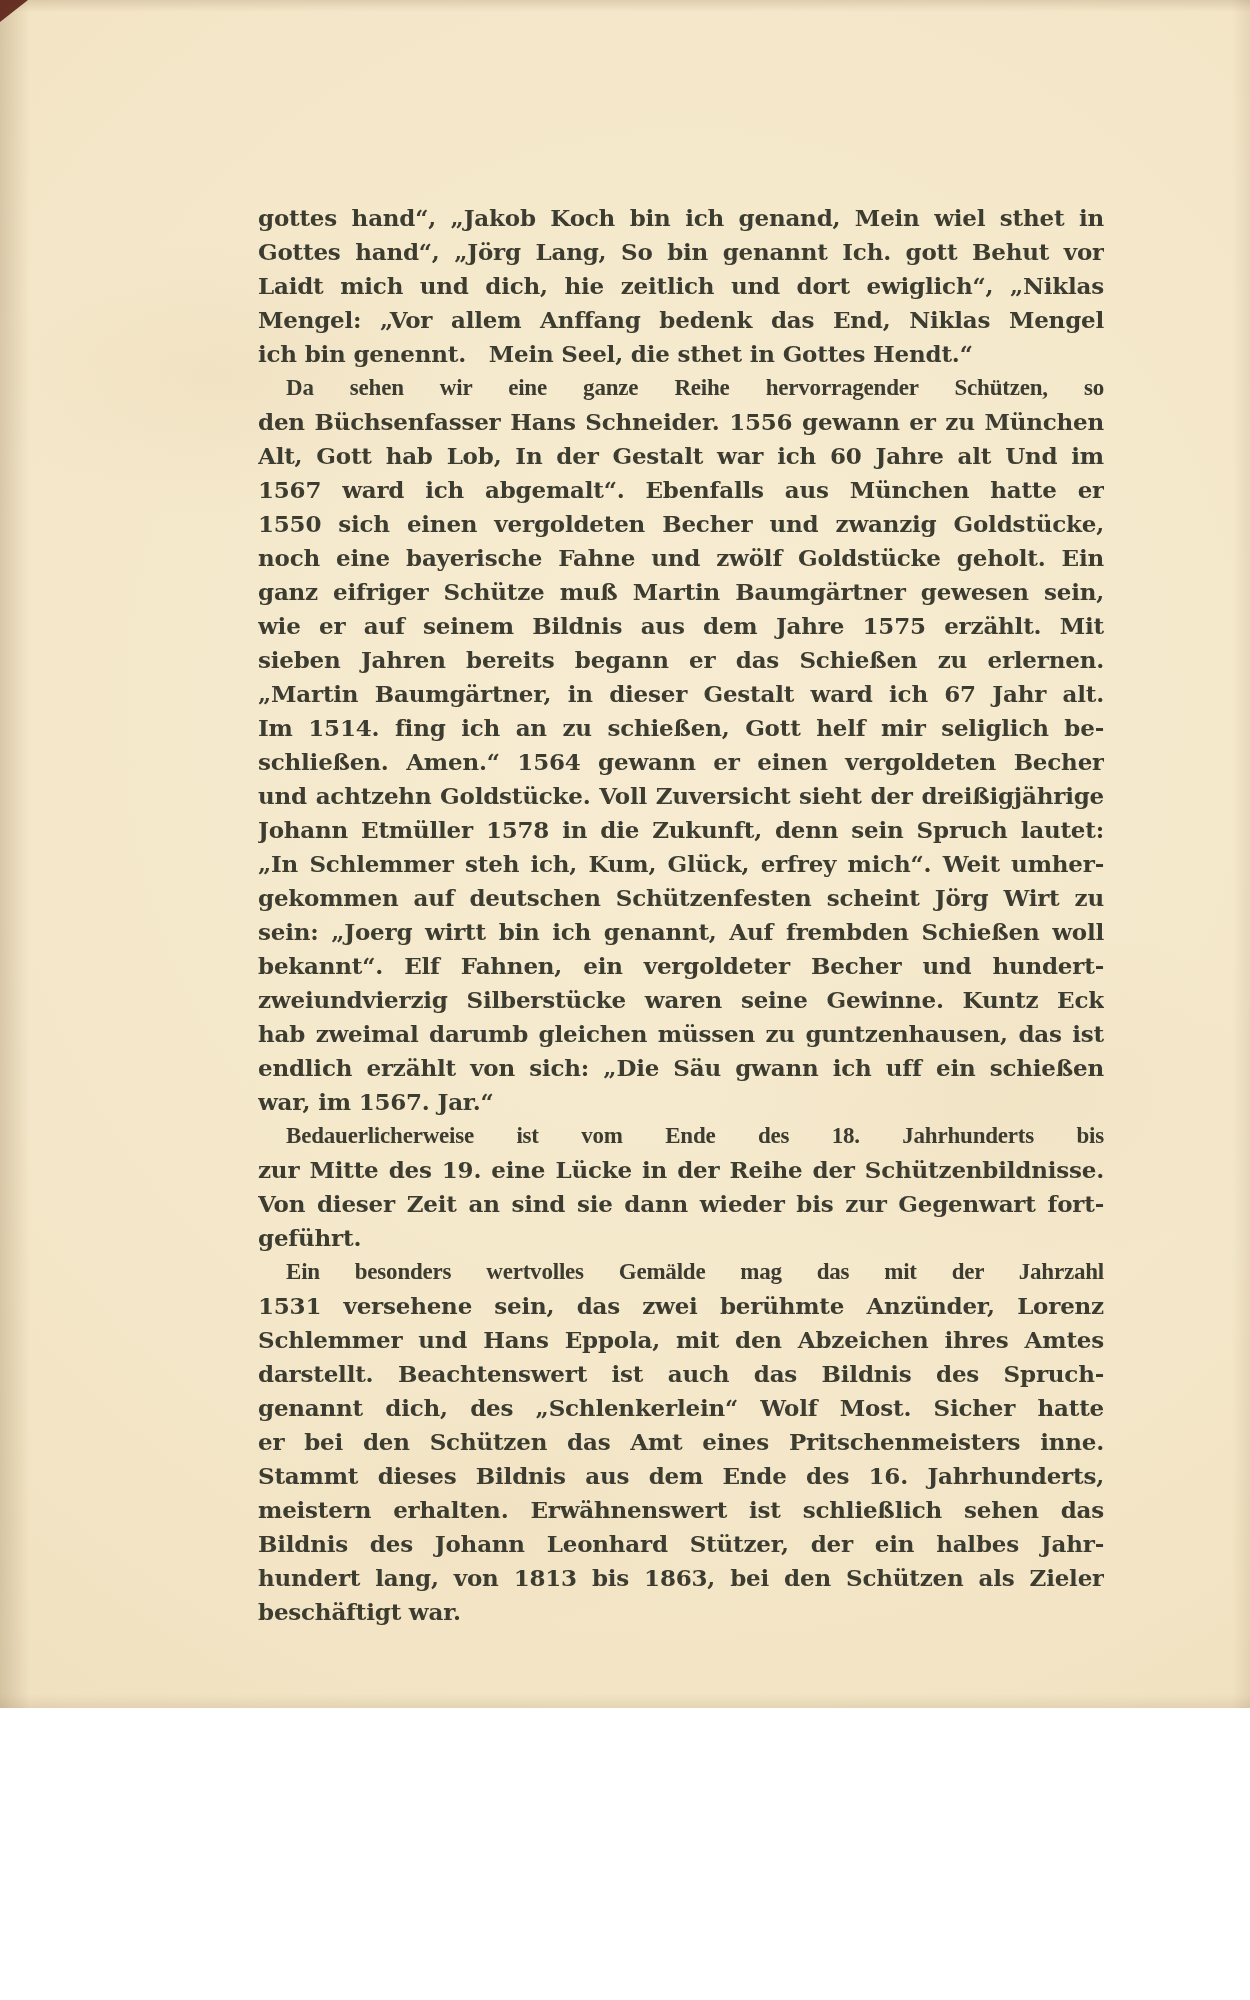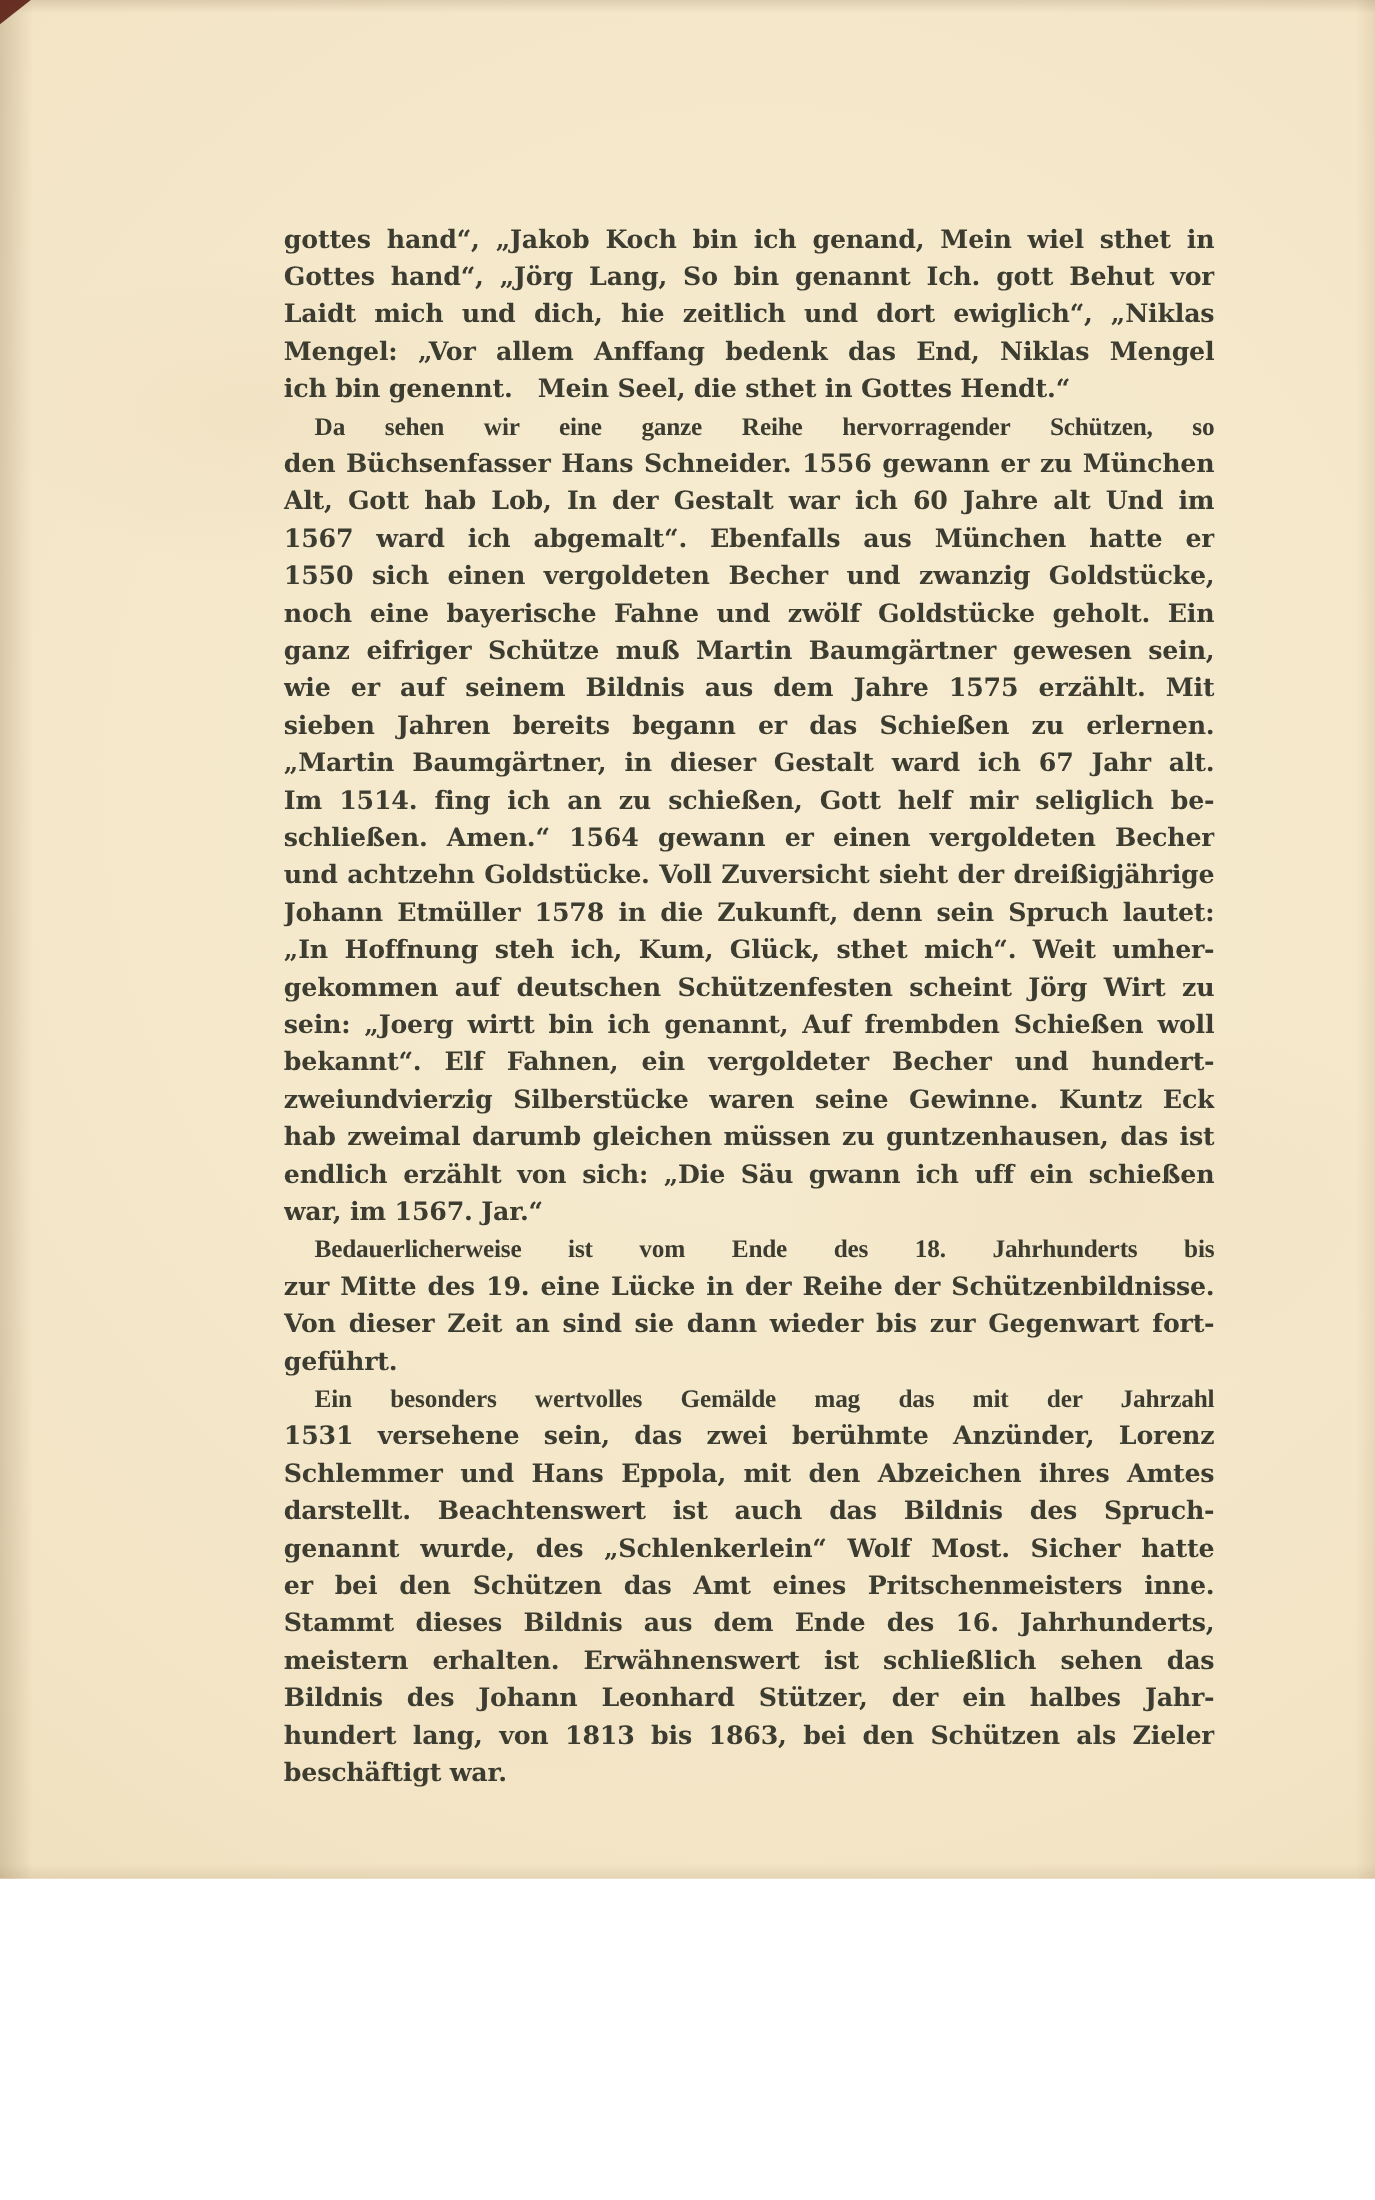--- a/index.html
+++ b/index.html
@@ -111,41 +111,41 @@
         <div class="line">1550 sich einen vergoldeten Becher und zwanzig Goldstücke, dann</div>
         <div class="line">noch eine bayerische Fahne und zwölf Goldstücke geholt. Ein</div>
         <div class="line">ganz eifriger Schütze muß Martin Baumgärtner gewesen sein,</div>
         <div class="line">wie er auf seinem Bildnis aus dem Jahre 1575 erzählt. Mit</div>
         <div class="line">sieben Jahren bereits begann er das Schießen zu erlernen.</div>
         <div class="line">„Martin Baumgärtner, in dieser Gestalt ward ich 67 Jahr alt.</div>
         <div class="line">Im 1514. fing ich an zu schießen, Gott helf mir seliglich be-</div>
         <div class="line">schließen. Amen.“ 1564 gewann er einen vergoldeten Becher</div>
         <div class="line">und achtzehn Goldstücke. Voll Zuversicht sieht der dreißigjährige</div>
         <div class="line">Johann Etmüller 1578 in die Zukunft, denn sein Spruch lautet:</div>
-        <div class="line">„In Hoffnung steh ich, Kum, Glück, sthet mich“. Weit umher-</div>
+        <div class="line">„In Schlemmer steh ich, Kum, Glück, erfrey mich“. Weit umher-</div>
         <div class="line">gekommen auf deutschen Schützenfesten scheint Jörg Wirt zu</div>
         <div class="line">sein: „Joerg wirtt bin ich genannt, Auf frembden Schießen woll</div>
         <div class="line">bekannt“. Elf Fahnen, ein vergoldeter Becher und hundert-</div>
         <div class="line">zweiundvierzig Silberstücke waren seine Gewinne. Kuntz Eck</div>
         <div class="line">hab zweimal darumb gleichen müssen zu guntzenhausen, das ist</div>
         <div class="line">endlich erzählt von sich: „Die Säu gwann ich uff ein schießen</div>
         <div class="line last">war, im 1567. Jar.“</div>
       </div>
       <div class="para indent">
         <div class="line">Bedauerlicherweise ist vom Ende des 18. Jahrhunderts bis</div>
         <div class="line">zur Mitte des 19. eine Lücke in der Reihe der Schützenbildnisse.</div>
         <div class="line">Von dieser Zeit an sind sie dann wieder bis zur Gegenwart fort-</div>
         <div class="line last">geführt.</div>
       </div>
       <div class="para indent">
         <div class="line">Ein besonders wertvolles Gemälde mag das mit der Jahrzahl</div>
         <div class="line">1531 versehene sein, das zwei berühmte Anzünder, Lorenz</div>
         <div class="line">Schlemmer und Hans Eppola, mit den Abzeichen ihres Amtes</div>
         <div class="line">darstellt. Beachtenswert ist auch das Bildnis des Spruch-</div>
-        <div class="line">genannt wurde, des „Schlenkerlein“ Wolf Most. Sicher hatte</div>
+        <div class="line">genannt dich, des „Schlenkerlein“ Wolf Most. Sicher hatte</div>
         <div class="line">er bei den Schützen das Amt eines Pritschenmeisters inne.</div>
         <div class="line">Stammt dieses Bildnis aus dem Ende des 16. Jahrhunderts,</div>
         <div class="line">meistern erhalten. Erwähnenswert ist schließlich sehen das</div>
         <div class="line">Bildnis des Johann Leonhard Stützer, der ein halbes Jahr-</div>
         <div class="line">hundert lang, von 1813 bis 1863, bei den Schützen als Zieler</div>
         <div class="line last">beschäftigt war.</div>
       </div>
     </div>
 
   <div class="page-number">128</div>

